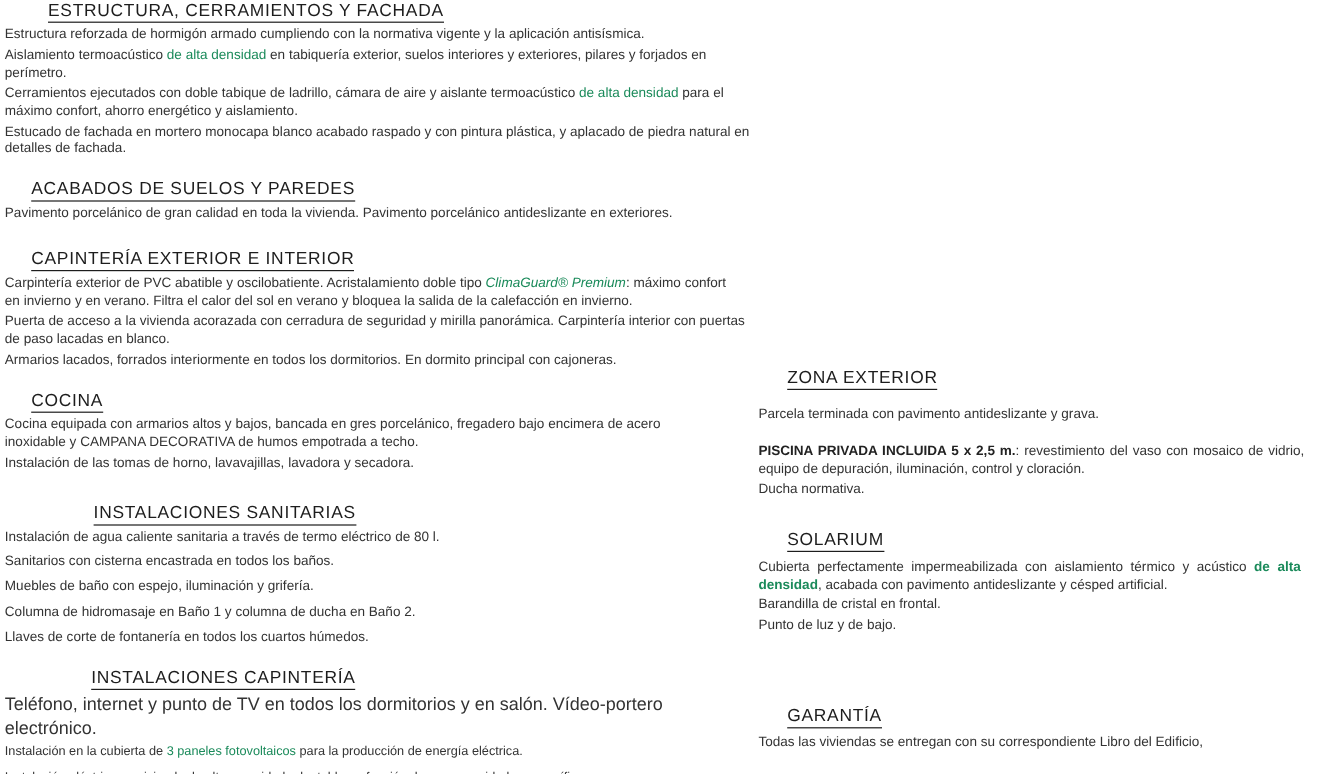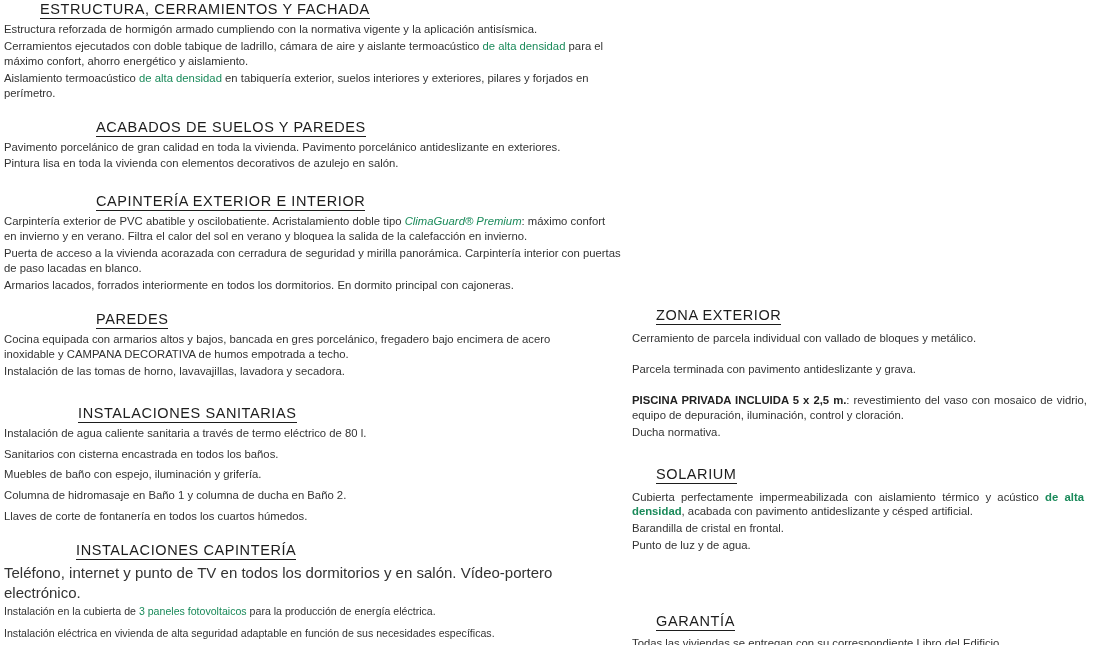--- a/index.html
+++ b/index.html
@@ -21,21 +21,21 @@
     letter-spacing:.6px;
     color:#1d1d1d;
     margin:0 0 3px 0;
     display:inline-block;
     border-bottom:1px solid #1d1d1d;
     padding-bottom:1px;
   }
   .sec-wrap{margin-bottom:7px;}
   .sec-head{padding-left:28px;}
   .sec-head.ind2{padding-left:40px;}
-  .sec-head.ind3{padding-left:96px;}
+  .sec-head.ind3{padding-left:26px;}
 
   p{
     margin:0 0 6px 0;
     font-size:11.3px;
     line-height:1.32;
     color:#333333;
   }
   p.tight{margin-bottom:2px;}
   .just{text-align:justify;}
   .green{color:#1a8a5a;font-weight:600;}
@@ -52,50 +52,50 @@
 
 <div class="page">
 
   <div class="col col-left">
 
     <div class="sec-wrap">
       <div class="sec-head ind2">
         <h2 class="sec">ESTRUCTURA, CERRAMIENTOS Y FACHADA</h2>
       </div>
       <p class="pl4 tight">Estructura reforzada de hormigón armado cumpliendo con la normativa vigente y la aplicación antisísmica.</p>
+      <p class="pl4 tight">Aislamiento termoacústico <span class="green-n">de alta densidad</span> en tabiquería exterior, suelos interiores y exteriores, pilares y forjados en perímetro.</p>
       <p class="pl4 tight">Cerramientos ejecutados con doble tabique de ladrillo, cámara de aire y aislante termoacústico <span class="green-n">de alta densidad</span> para el máximo confort, ahorro energético y aislamiento.</p>
-      <p class="pl4 tight">Aislamiento termoacústico <span class="green-n">de alta densidad</span> en tabiquería exterior, suelos interiores y exteriores, pilares y forjados en perímetro.</p>
+      <p class="pl4">Estucado de fachada en mortero monocapa blanco acabado raspado y con pintura plástica, y aplacado de piedra natural en detalles de fachada.</p>
     </div>
 
     <div class="sp10"></div>
 
     <div class="sec-wrap">
       <div class="sec-head ind3">
         <h2 class="sec">ACABADOS DE SUELOS Y PAREDES</h2>
       </div>
       <p class="pl4 tight">Pavimento porcelánico de gran calidad en toda la vivienda. Pavimento porcelánico antideslizante en exteriores.</p>
-      <p class="pl4">Pintura lisa en toda la vivienda con elementos decorativos de azulejo en salón.</p>
     </div>
 
     <div class="sp14"></div>
 
     <div class="sec-wrap">
       <div class="sec-head ind3">
         <h2 class="sec">CAPINTERÍA EXTERIOR E INTERIOR</h2>
       </div>
       <p class="pl4 tight" style="width:608px">Carpintería exterior de PVC abatible y oscilobatiente. Acristalamiento doble tipo <span class="ital">ClimaGuard® Premium</span>: máximo confort en invierno y en verano. Filtra el calor del sol en verano y bloquea la salida de la calefacción en invierno.</p>
       <p class="pl4 tight">Puerta de acceso a la vivienda acorazada con cerradura de seguridad y mirilla panorámica. Carpintería interior con puertas de paso lacadas en blanco.</p>
       <p class="pl4">Armarios lacados, forrados interiormente en todos los dormitorios. En dormito principal con cajoneras.</p>
     </div>
 
     <div class="sp10"></div>
 
     <div class="sec-wrap">
       <div class="sec-head ind3">
-        <h2 class="sec">PAREDES</h2>
+        <h2 class="sec">COCINA</h2>
       </div>
       <p class="pl4 tight" style="width:600px">Cocina equipada con armarios altos y bajos, bancada en gres porcelánico, fregadero bajo encimera de acero inoxidable y CAMPANA DECORATIVA de humos empotrada a techo.</p>
       <p class="pl4">Instalación de las tomas de horno, lavavajillas, lavadora y secadora.</p>
     </div>
 
     <div class="sp18"></div>
 
     <div class="sec-wrap">
       <div class="sec-head ind3" style="padding-left:78px">
         <h2 class="sec">INSTALACIONES SANITARIAS</h2>
@@ -120,37 +120,36 @@
 
   </div>
 
   <div class="col col-right">
     <div style="height:306px"></div>
 
     <div class="sec-wrap">
       <div class="sec-head" style="padding-left:28px">
         <h2 class="sec">ZONA EXTERIOR</h2>
       </div>
-      <p class="pl4" style="margin-top:3px">Cerramiento de parcela individual con vallado de bloques y metálico.</p>
       <div class="sp10"></div>
       <p class="pl4">Parcela terminada con pavimento antideslizante y grava.</p>
       <div class="sp10"></div>
       <p class="pl4 just tight" style="width:455px"><span class="bold">PISCINA PRIVADA INCLUIDA 5 x 2,5 m.</span>: revestimiento del vaso con mosaico de vidrio, equipo de depuración, iluminación, control y cloración.</p>
       <p class="pl4">Ducha normativa.</p>
     </div>
 
     <div class="sp18"></div>
 
     <div class="sec-wrap">
       <div class="sec-head" style="padding-left:28px">
         <h2 class="sec">SOLARIUM</h2>
       </div>
       <p class="pl4 just tight" style="width:452px;margin-top:3px">Cubierta perfectamente impermeabilizada con aislamiento térmico y acústico <span class="green">de alta densidad</span>, acabada con pavimento antideslizante y césped artificial.</p>
       <p class="pl4 tight">Barandilla de cristal en frontal.</p>
-      <p class="pl4">Punto de luz y de agua.</p>
+      <p class="pl4">Punto de luz y de bajo.</p>
     </div>
 
     <div style="height:52px"></div>
 
     <div class="sec-wrap">
       <div class="sec-head" style="padding-left:28px">
         <h2 class="sec">GARANTÍA</h2>
       </div>
       <p class="pl4 just tight" style="width:452px;margin-top:2px">Todas las viviendas se entregan con su correspondiente Libro del Edificio,</p>
 

